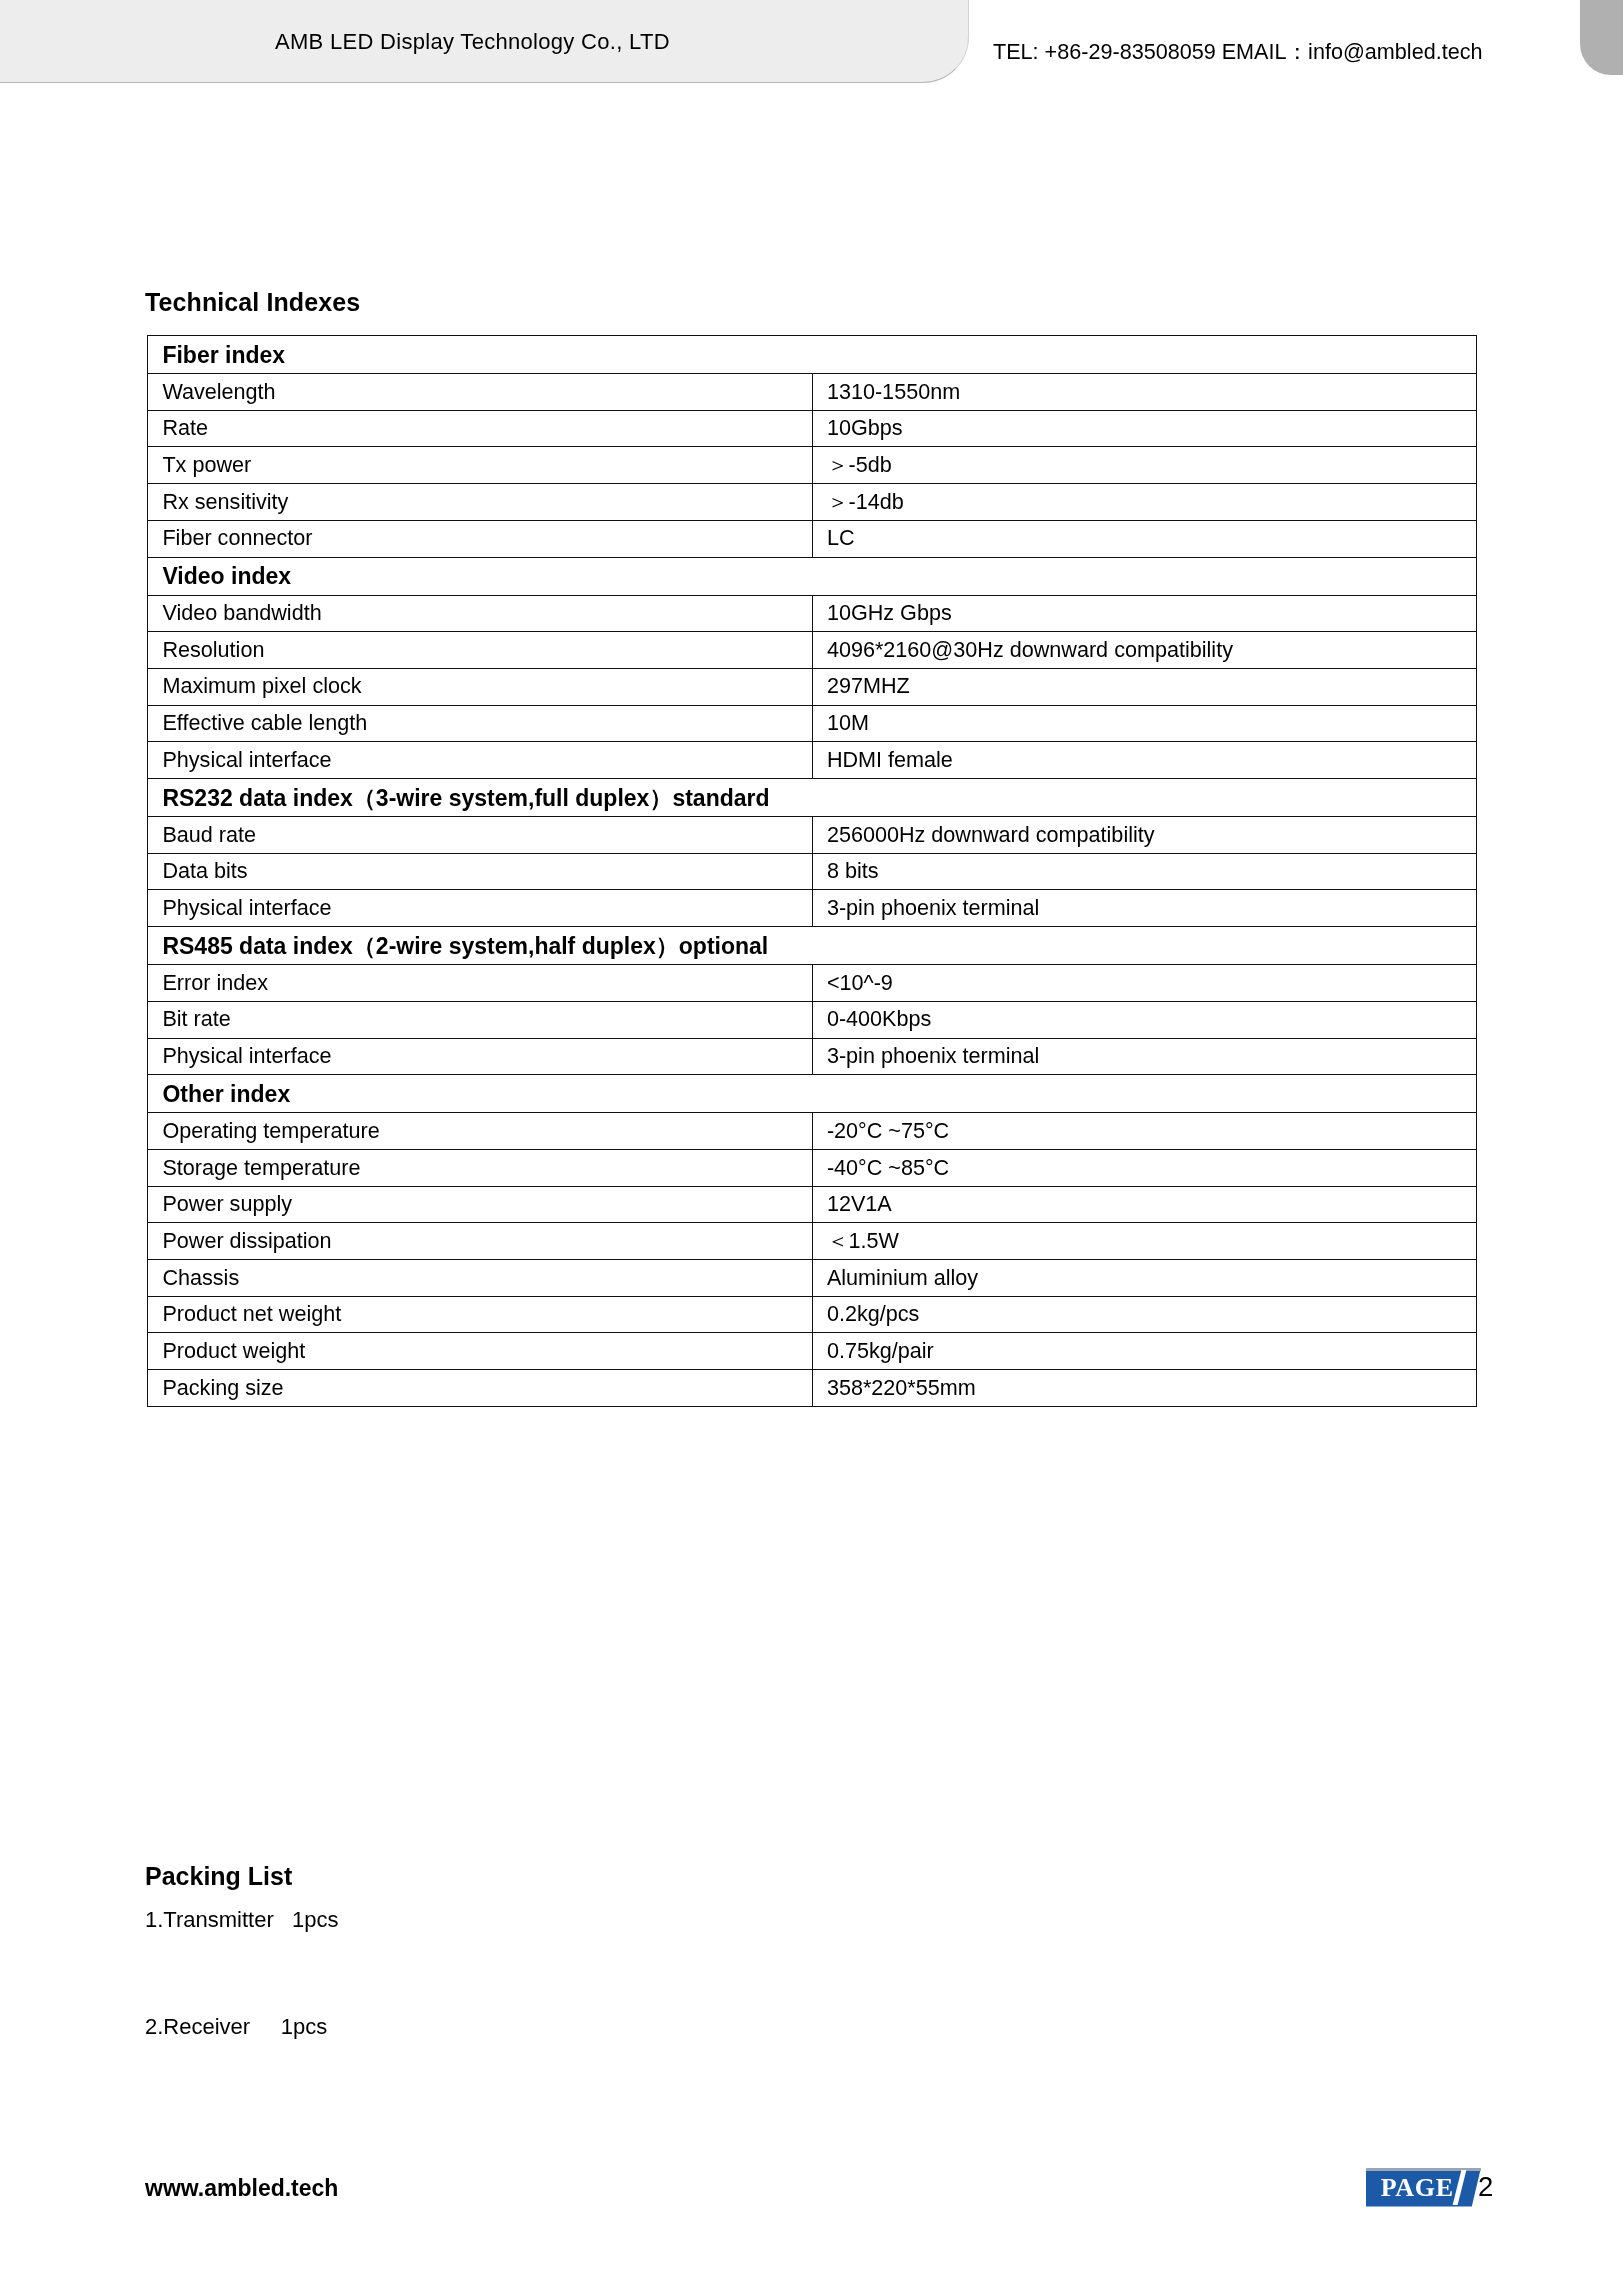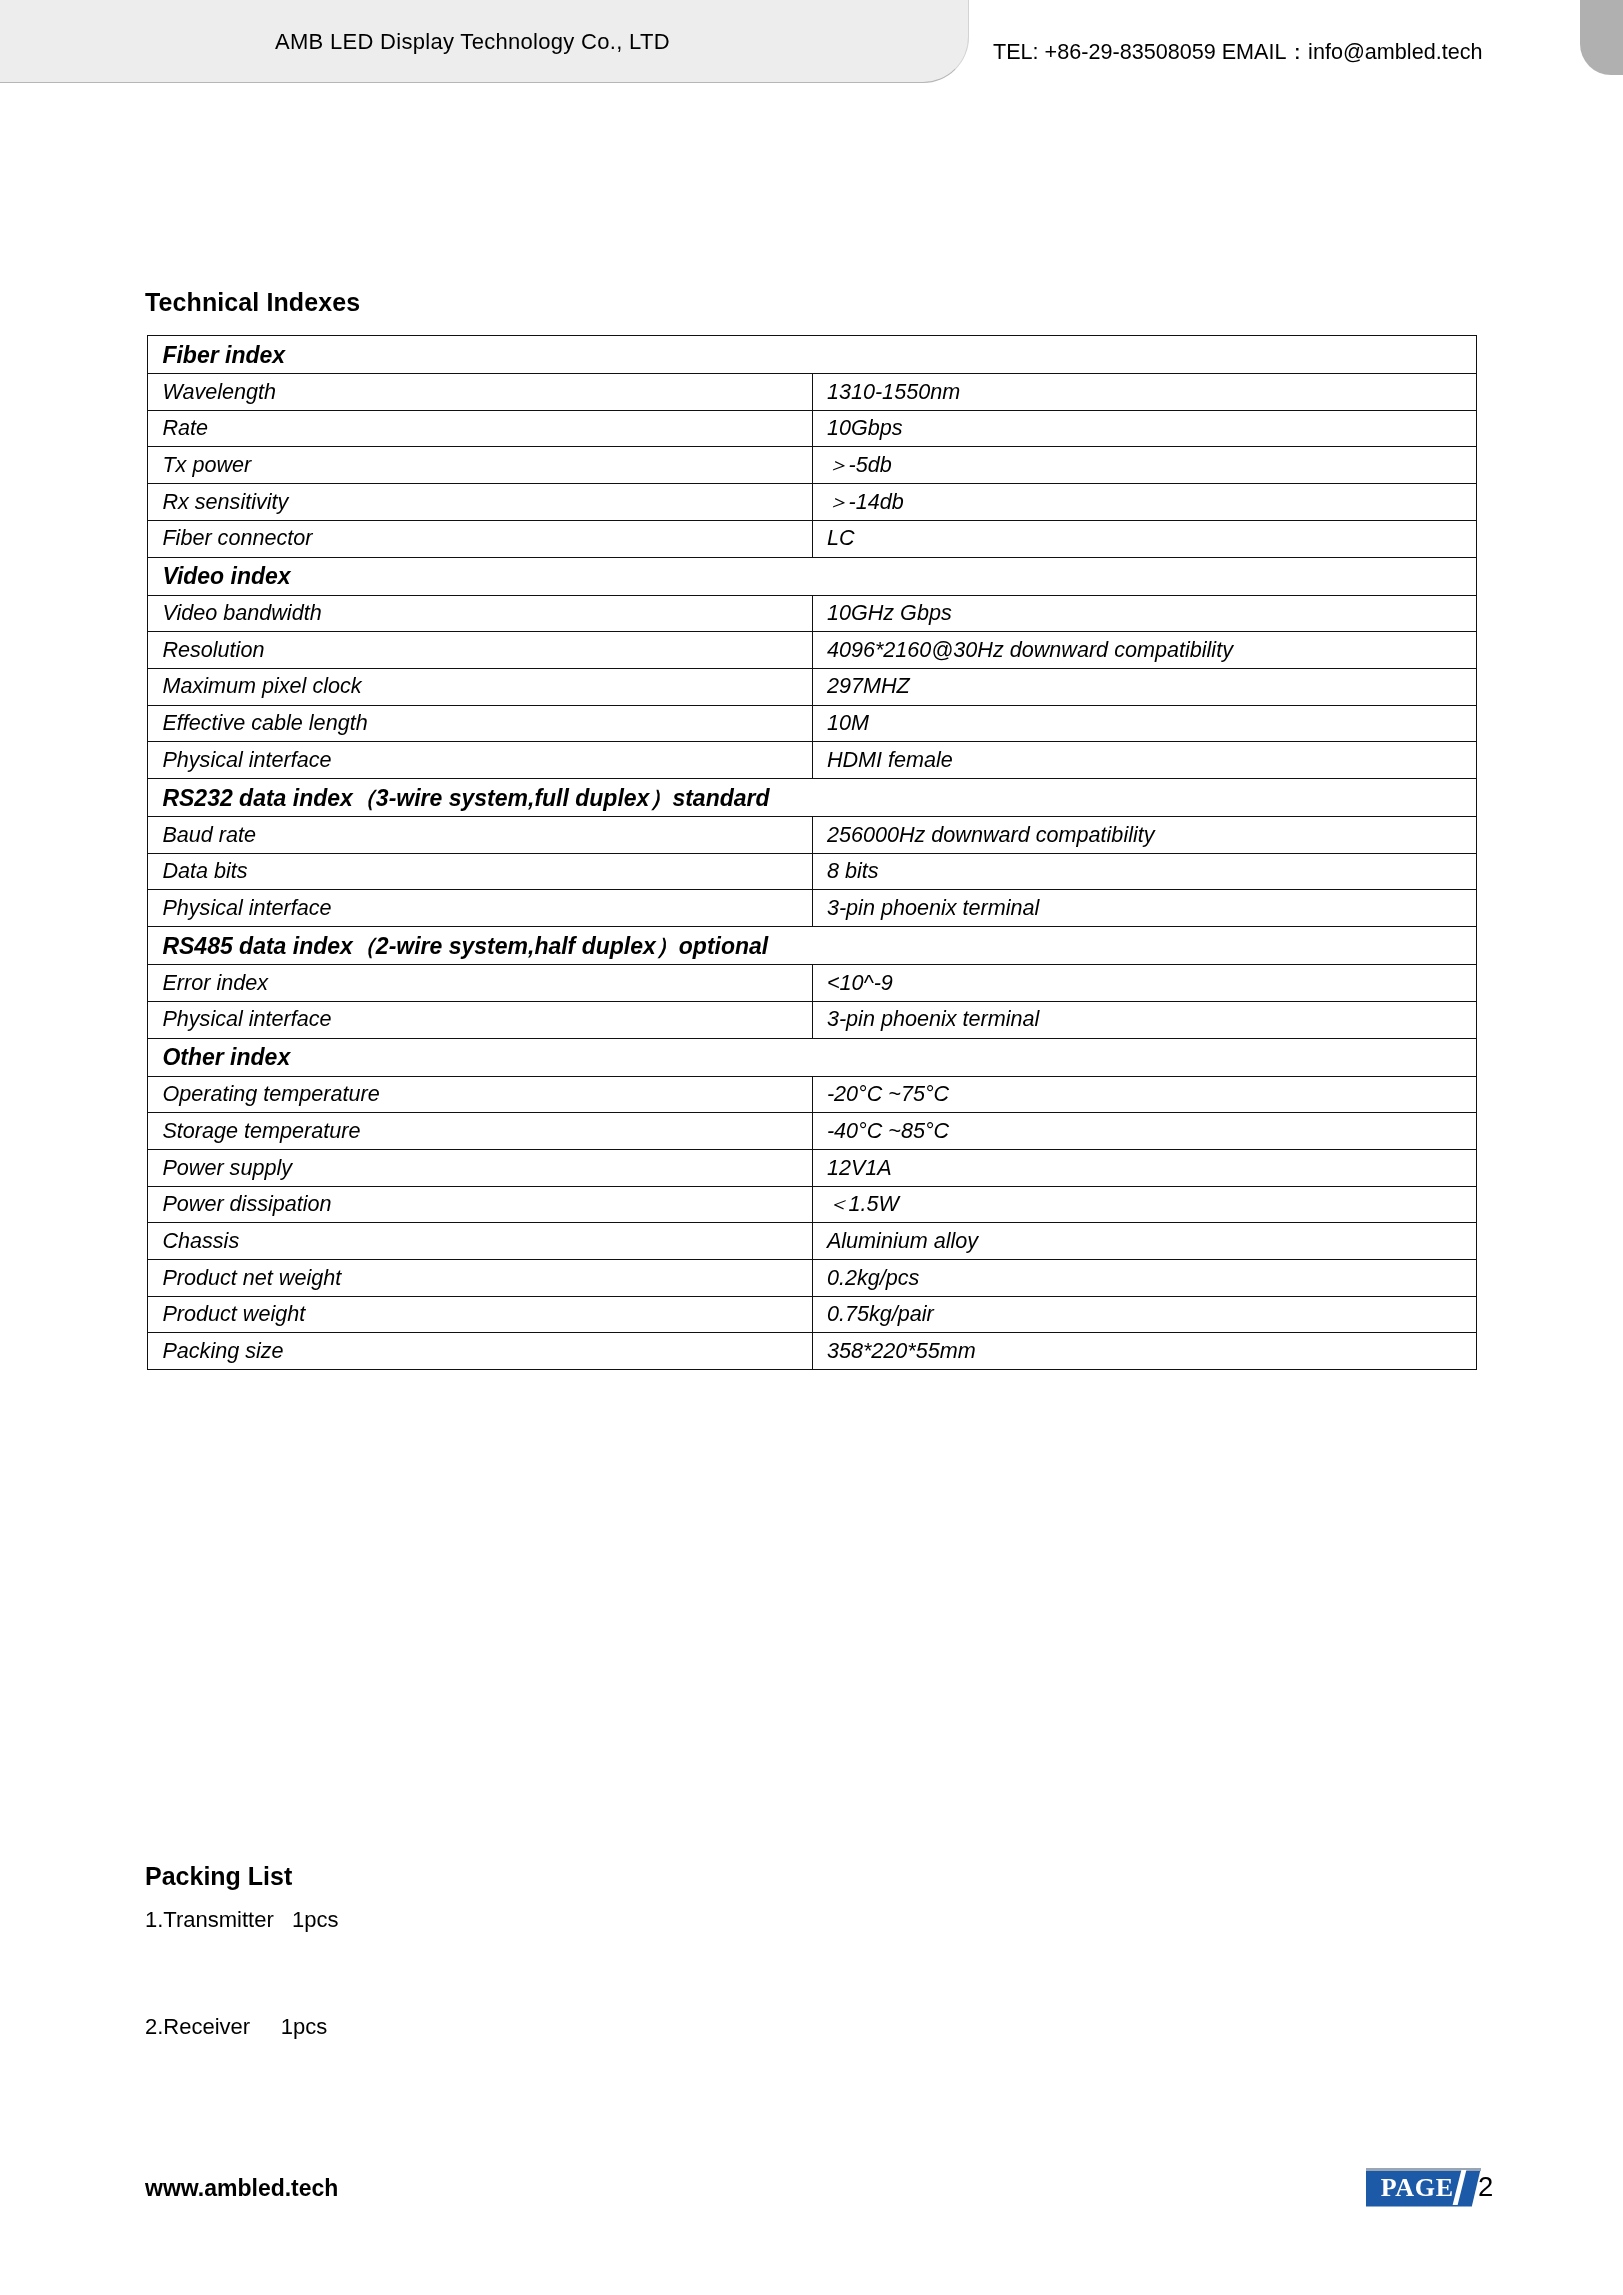--- a/index.html
+++ b/index.html
@@ -90,21 +90,20 @@
     table-layout: fixed;
   }
   #spec-table td {
     border: 1.3px solid #111111;
     padding: 6.5px 0 6.5px 14.4px;
     font-size: 21.6px;
     line-height: 1.05;
     vertical-align: top;
     height: 35px;
     box-sizing: border-box;
-    font-style: italic;
   }
   #spec-table tr.section-row td {
     font-weight: bold;
     font-size: 23px;
   }
   #spec-table td.col-label { width: 395px; }
   #spec-table td.col-value { width: 932px; }
 
   
   #packing-title {
@@ -269,20 +268,24 @@
         <tr>
           <td class="col-label">Physical interface</td>
           <td class="col-value">3-pin phoenix terminal</td>
         </tr>
         <tr class="section-row">
           <td colspan="2">RS485 data index（2-wire system,half duplex）optional</td>
         </tr>
         <tr>
           <td class="col-label">Error index</td>
           <td class="col-value">&lt;10^-9</td>
+        </tr>
+        <tr>
+          <td class="col-label">Bit rate</td>
+          <td class="col-value">0-400Kbps</td>
         </tr>
         <tr>
           <td class="col-label">Physical interface</td>
           <td class="col-value">3-pin phoenix terminal</td>
         </tr>
         <tr class="section-row">
           <td colspan="2">Other index</td>
         </tr>
         <tr>
           <td class="col-label">Operating temperature</td>

